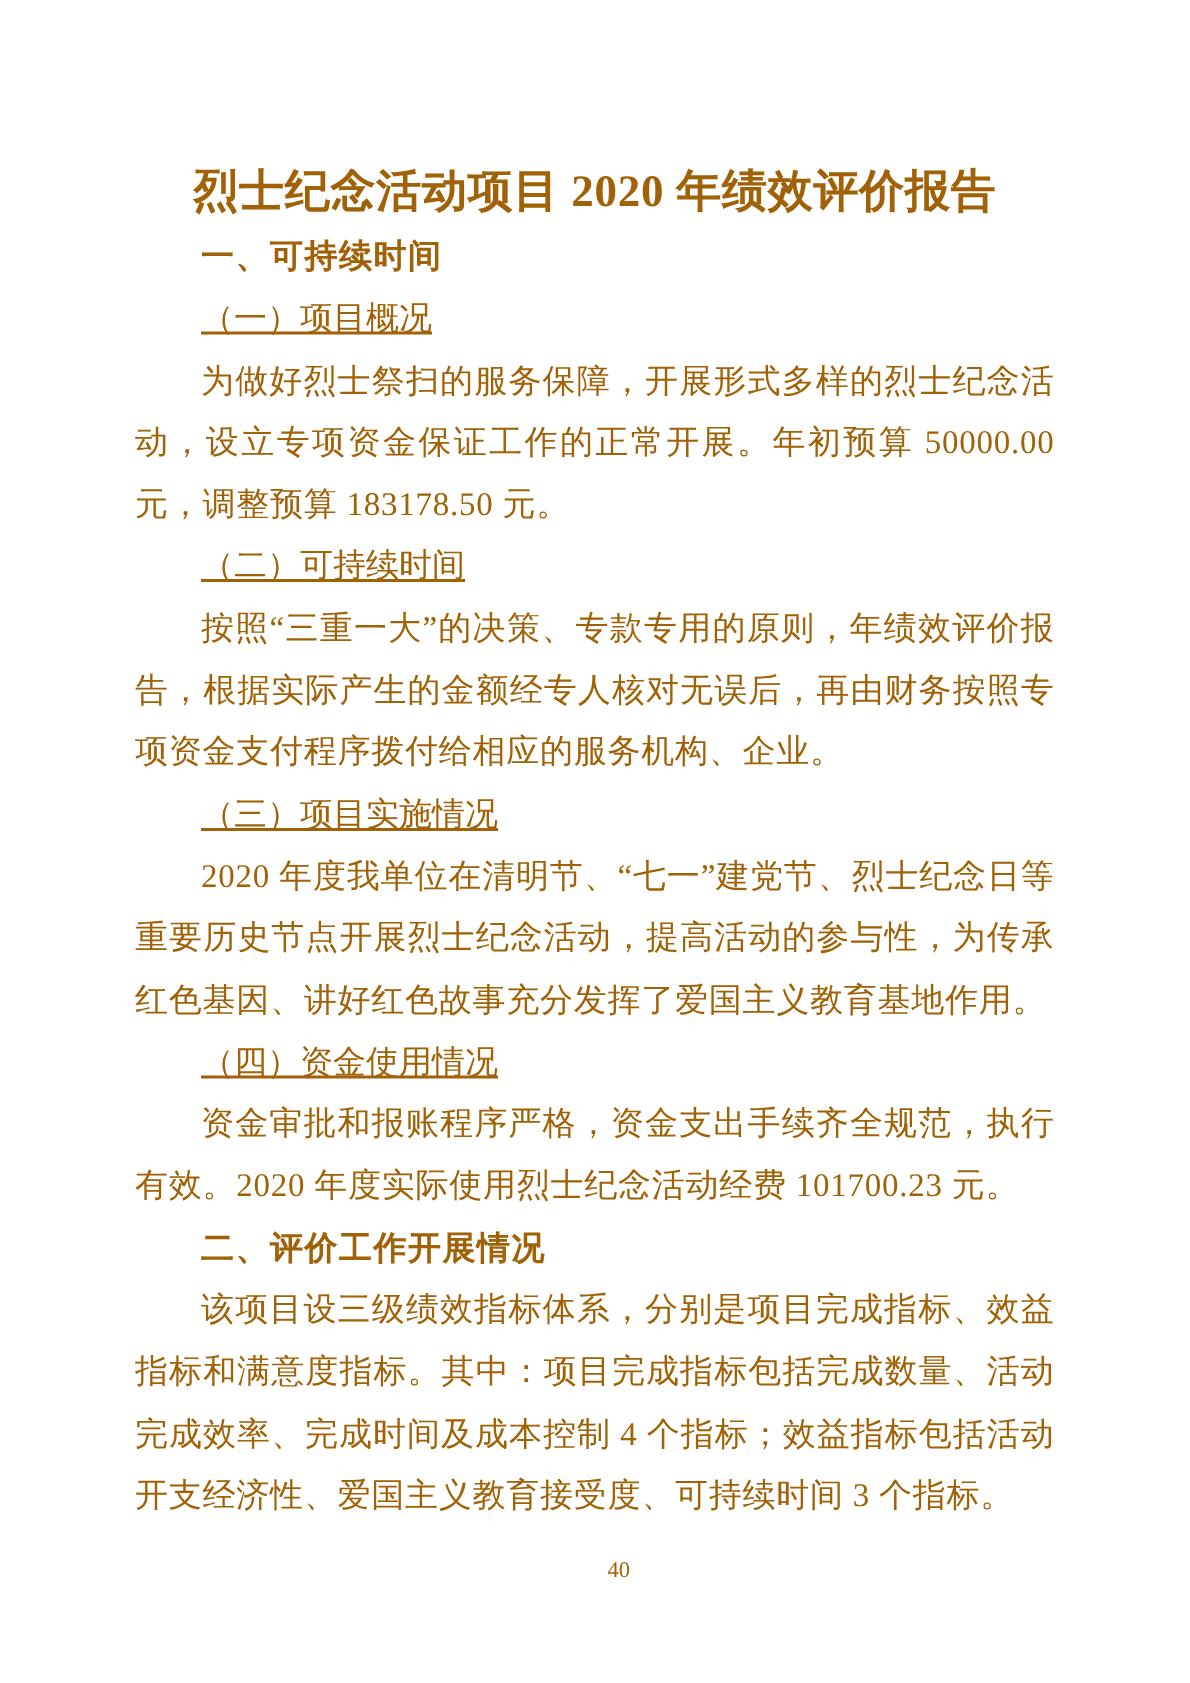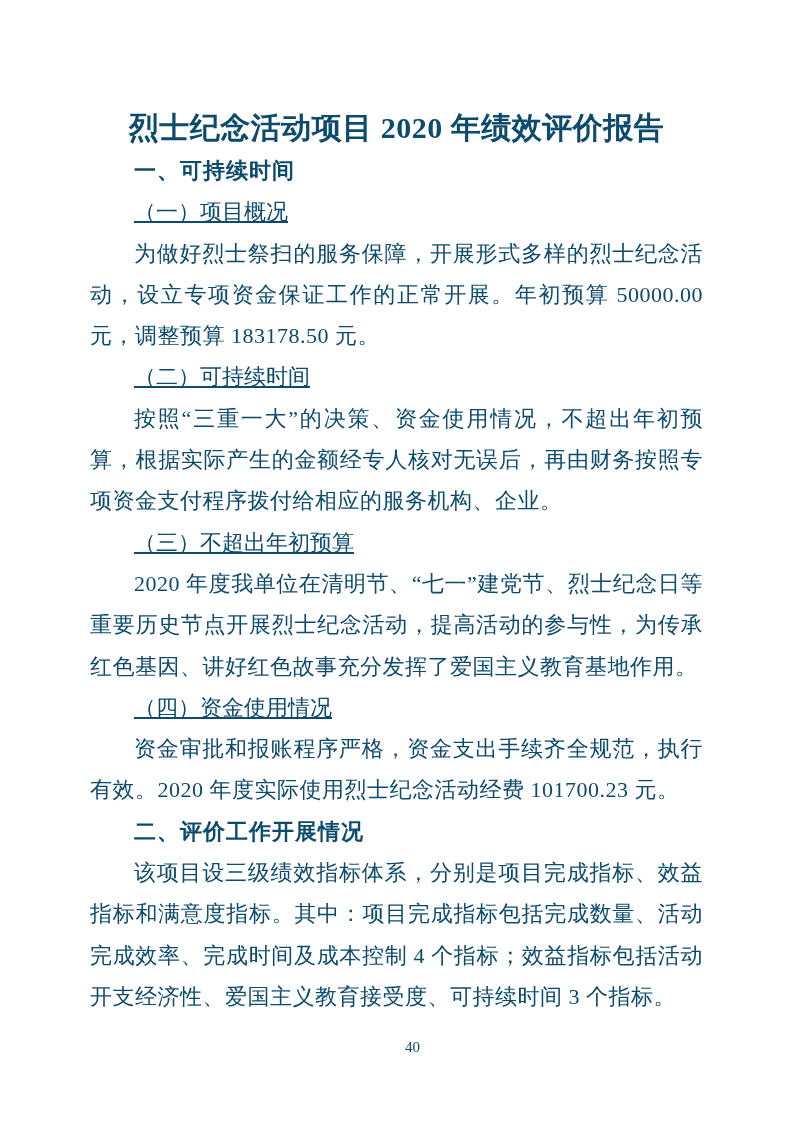--- a/index.html
+++ b/index.html
@@ -5,21 +5,21 @@
   html, body {
     margin: 0;
     padding: 0;
     background: #ffffff;
   }
   .page {
     position: relative;
     width: 793px;
     height: 1098px;
     background: #ffffff;
-    color: #0c4a6e;
+    color: #a16207;
     overflow: hidden;
   }
   .doc {
     position: absolute;
     left: 90px;
     top: 106px;
     width: 613px;
   }
   .title {
     font-family: "Liberation Serif", "DejaVu Serif", serif;
@@ -73,22 +73,22 @@
 </head>
 <body>
 
 <div class="page">
   <div class="doc">
     <h1 class="title">烈士纪念活动项目 2020 年绩效评价报告</h1>
     <h2 class="h1">一、可持续时间</h2>
     <h3 class="h2">（一）项目概况</h3>
     <p class="para">为做好烈士祭扫的服务保障，开展形式多样的烈士纪念活动，设立专项资金保证工作的正常开展。年初预算 50000.00 元，调整预算 183178.50 元。</p>
     <h3 class="h2">（二）可持续时间</h3>
-    <p class="para">按照“三重一大”的决策、资金使用情况，不超出年初预算，根据实际产生的金额经专人核对无误后，再由财务按照专项资金支付程序拨付给相应的服务机构、企业。</p>
-    <h3 class="h2">（三）不超出年初预算</h3>
+    <p class="para">按照“三重一大”的决策、专款专用的原则，年绩效评价报告，根据实际产生的金额经专人核对无误后，再由财务按照专项资金支付程序拨付给相应的服务机构、企业。</p>
+    <h3 class="h2">（三）项目实施情况</h3>
     <p class="para">2020 年度我单位在清明节、“七一”建党节、烈士纪念日等重要历史节点开展烈士纪念活动，提高活动的参与性，为传承红色基因、讲好红色故事充分发挥了爱国主义教育基地作用。</p>
     <h3 class="h2">（四）资金使用情况</h3>
     <p class="para">资金审批和报账程序严格，资金支出手续齐全规范，执行有效。2020 年度实际使用烈士纪念活动经费 101700.23 元。</p>
     <h2 class="h1">二、评价工作开展情况</h2>
     <p class="para">该项目设三级绩效指标体系，分别是项目完成指标、效益指标和满意度指标。其中：项目完成指标包括完成数量、活动完成效率、完成时间及成本控制 4 个指标；效益指标包括活动开支经济性、爱国主义教育接受度、可持续时间 3 个指标。</p>
   </div>
   <div class="pageno">40</div>
 </div>
 
 </body></html>

